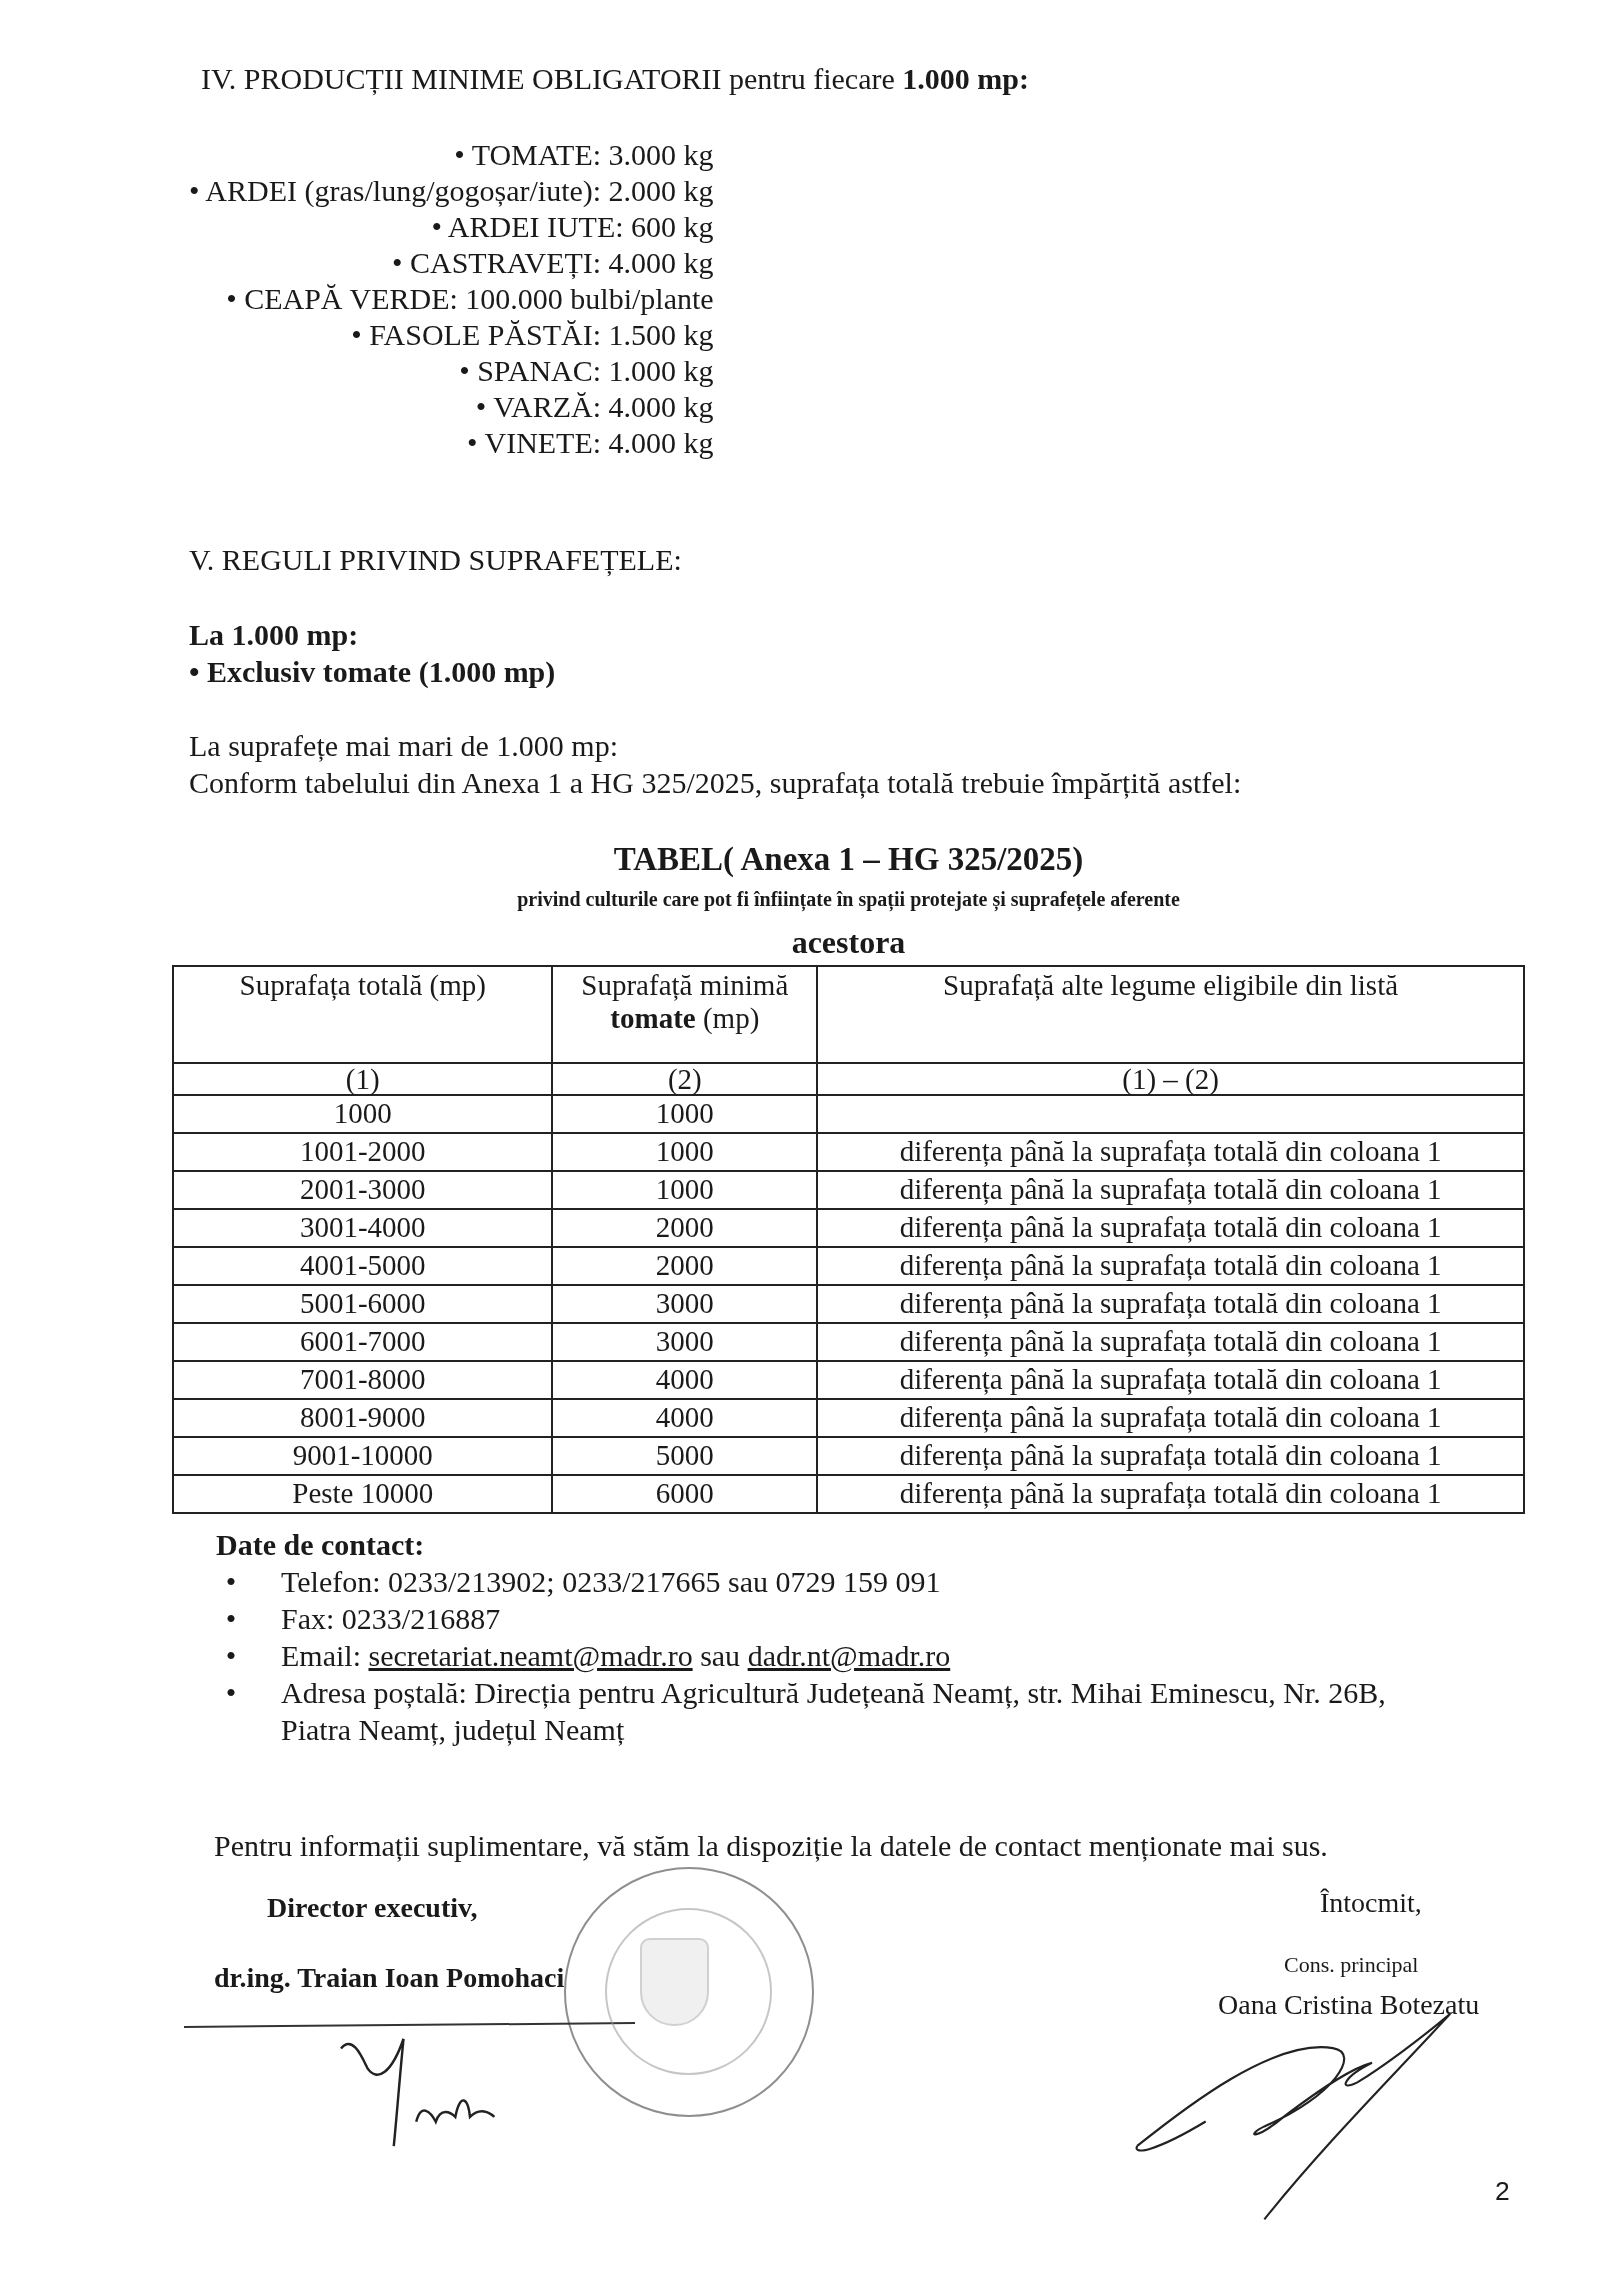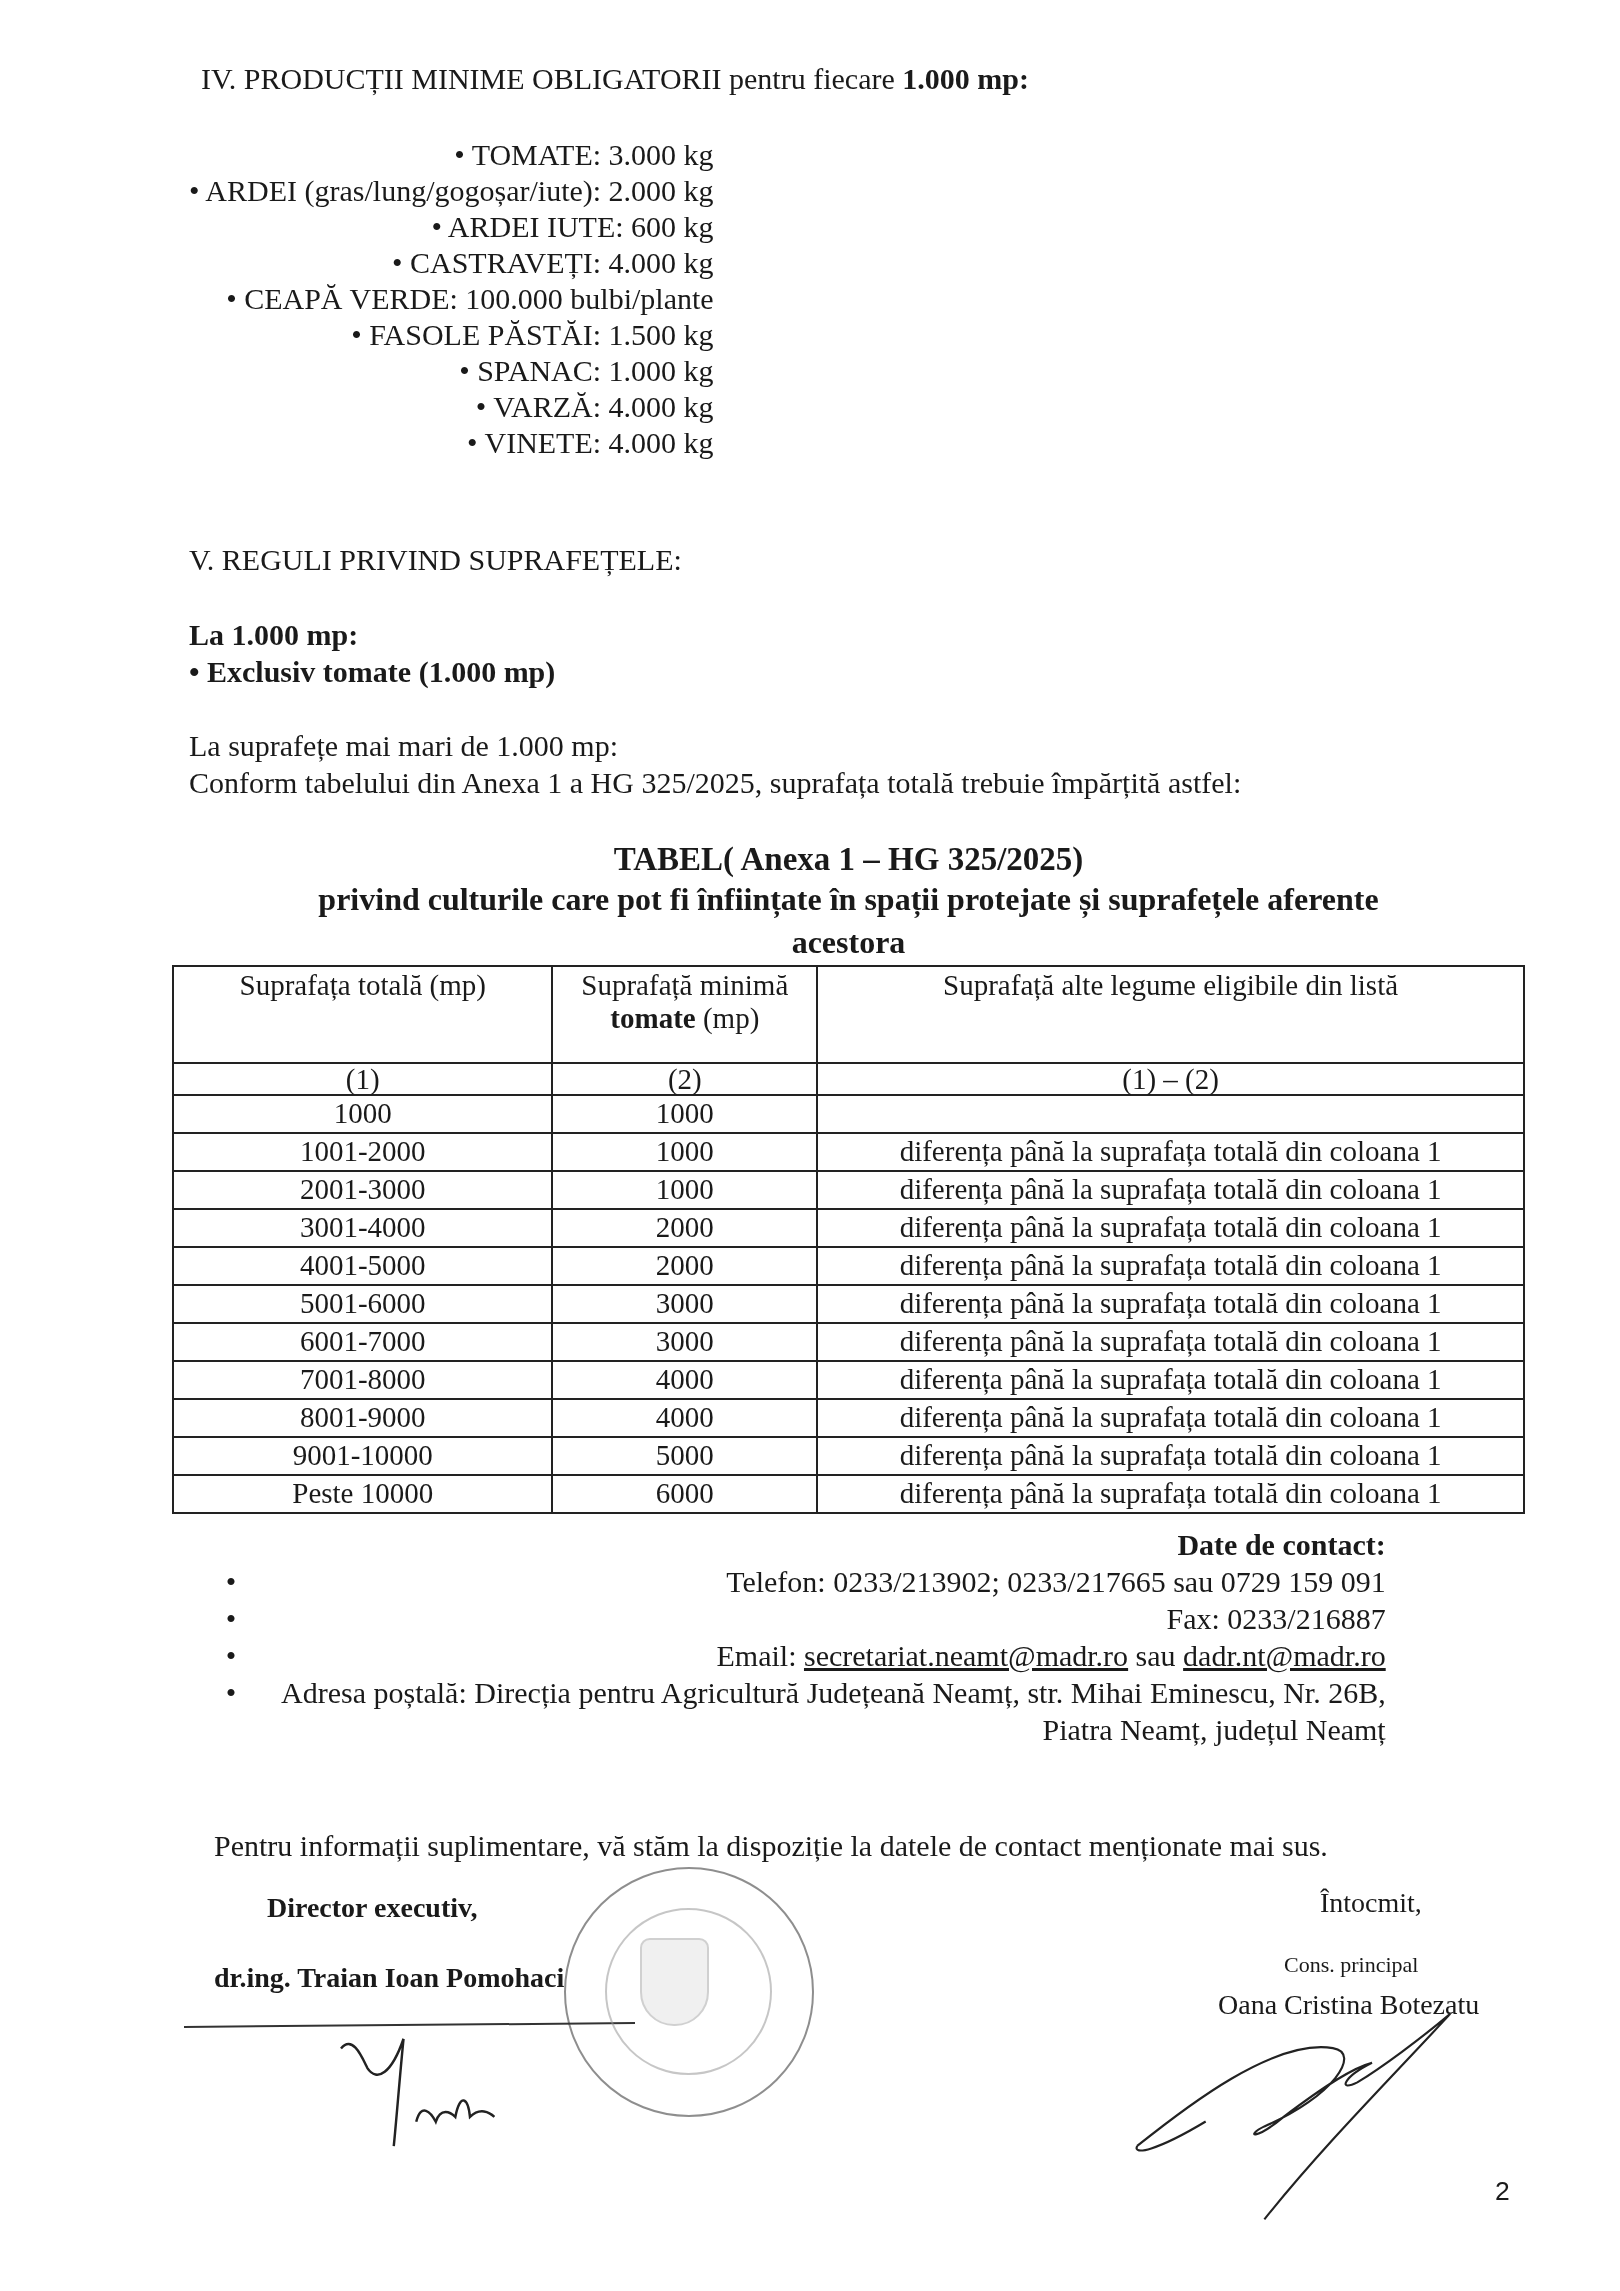--- a/index.html
+++ b/index.html
@@ -33,21 +33,21 @@
     padding: 0 3.9px;
   }
   table.anexa col.c1 { width: 380px; }
   table.anexa col.c2 { width: 265px; }
   table.anexa col.c3 { width: 708px; }
   table.anexa tr.head td { height: 97px; padding-top: 2px; }
   table.anexa tr.idx td { height: 32px; line-height: 30px; }
   table.anexa tr.row td { height: 38px; line-height: 35px; }
 
   
-  .contact { position: absolute; left: 216px; top: 1526px; text-align: right; }
+  .contact { position: absolute; left: 216px; top: 1526px; }
   .contact ul { list-style: none; margin-left: 0; }
   .contact li { position: relative; padding-left: 65px; font-size: 30px; line-height: 37px; }
   .contact li .dot { position: absolute; left: 9.8px; top: 0; }
   .u { text-decoration: underline; }
 
   
   .stamp {
     position: absolute; left: 564px; top: 1867px; width: 250px; height: 250px;
     border-radius: 50%; border: 2.9px solid #333; opacity: 0.55;
   }
@@ -84,21 +84,21 @@
     <div class="item">• VINETE: 4.000 kg</div>
   </div>
 
   <div class="abs t" style="left:189px; top:542px;">V. REGULI PRIVIND SUPRAFEȚELE:</div>
   <div class="abs t b" style="left:189px; top:617px;">La 1.000 mp:</div>
   <div class="abs t b" style="left:189px; top:654px;">• Exclusiv tomate (1.000 mp)</div>
   <div class="abs t" style="left:189px; top:728px;">La suprafețe mai mari de 1.000 mp:</div>
   <div class="abs t" style="left:189px; top:765px;">Conform tabelului din Anexa 1 a HG 325/2025, suprafața totală trebuie împărțită astfel:</div>
 
   <div class="tbl-title" style="top:840px; font-size:33px; line-height:39px;">TABEL( Anexa 1 – HG 325/2025)</div>
-  <div class="tbl-title" style="top:880px; font-size:32px; line-height:39px;">privind culturile care pot fi înființate în spații protejate și suprafețele aferente</div>
+  <div class="tbl-title" style="top:880px; font-size:20px; line-height:39px;">privind culturile care pot fi înființate în spații protejate și suprafețele aferente</div>
   <div class="tbl-title" style="top:923px; font-size:32px; line-height:39px;">acestora</div>
 
   <table class="anexa">
     <colgroup>
         <col class="c1">
         <col class="c2">
         <col class="c3">
       </colgroup>
     <tbody>
         <tr class="head">

